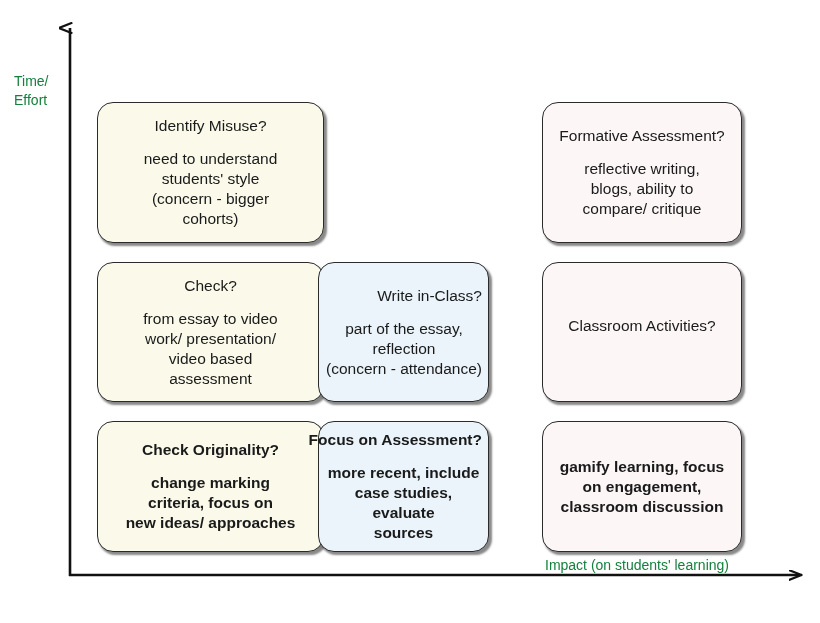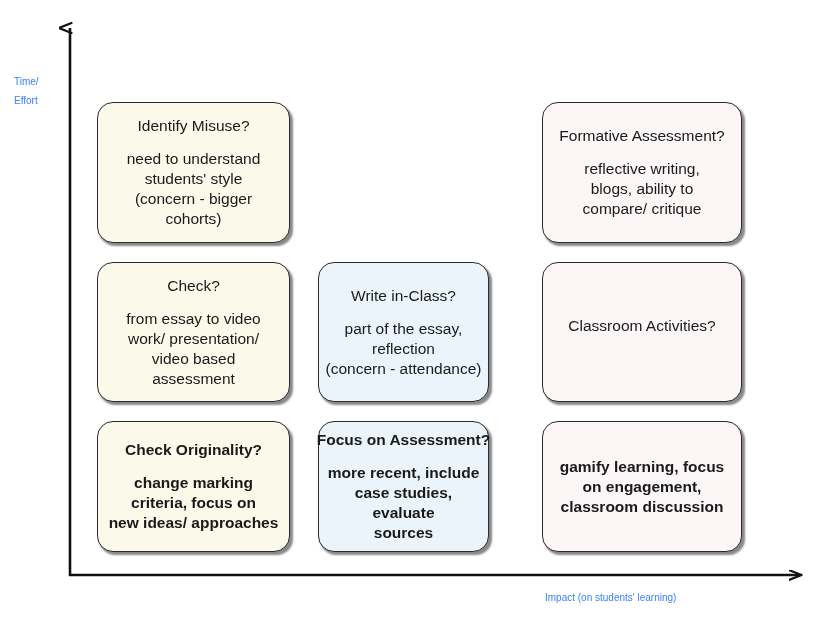--- a/index.html
+++ b/index.html
@@ -22,33 +22,33 @@
     position: absolute;
     left: 0;
     top: 0;
     width: 820px;
     height: 623px;
     pointer-events: none;
   }
 
   .axis-label {
     position: absolute;
-    font-size: 10px;
+    font-size: 14px;
     line-height: 19px;
-    color: #3b82f6;
+    color: #15803d;
     white-space: pre-line;
   }
   #y-axis-label {
     left: 14px;
     top: 72px;
     text-align: left;
   }
   #x-axis-label {
     left: 545px;
-    top: 588px;
+    top: 556px;
     white-space: nowrap;
   }
 
   
   .card {
     position: absolute;
     box-sizing: border-box;
     border: 1.6px solid #2b2b2b;
     border-radius: 16px;
     box-shadow: 2.5px 3px 2px rgba(40, 40, 40, 0.55);
@@ -65,22 +65,22 @@
     margin-bottom: 14px;
     white-space: nowrap;
   }
   .card .body {
     font-size: 15.5px;
     line-height: 20px;
     white-space: pre-line;
   }
 
   
-  .col-left   { left: 97px;  width: 193px; }
-  .col-mid    { left: 318px; width: 171px; }
+  .col-left   { left: 97px;  width: 227px; }
+  .col-mid    { left: 318px; width: 171px; align-items: flex-end; }
   .col-right  { left: 542px; width: 200px; }
 
   .row-top    { top: 102px;  height: 141px; }
   .row-mid    { top: 262px;  height: 140px; }
   .row-bot    { top: 421px;  height: 131px; font-weight: bold; }
 
   
   .tint-cream { background-color: #fbfaea; }
   .tint-blue  { background-color: #eaf4fa; }
   .tint-pink  { background-color: #fcf6f7; }

